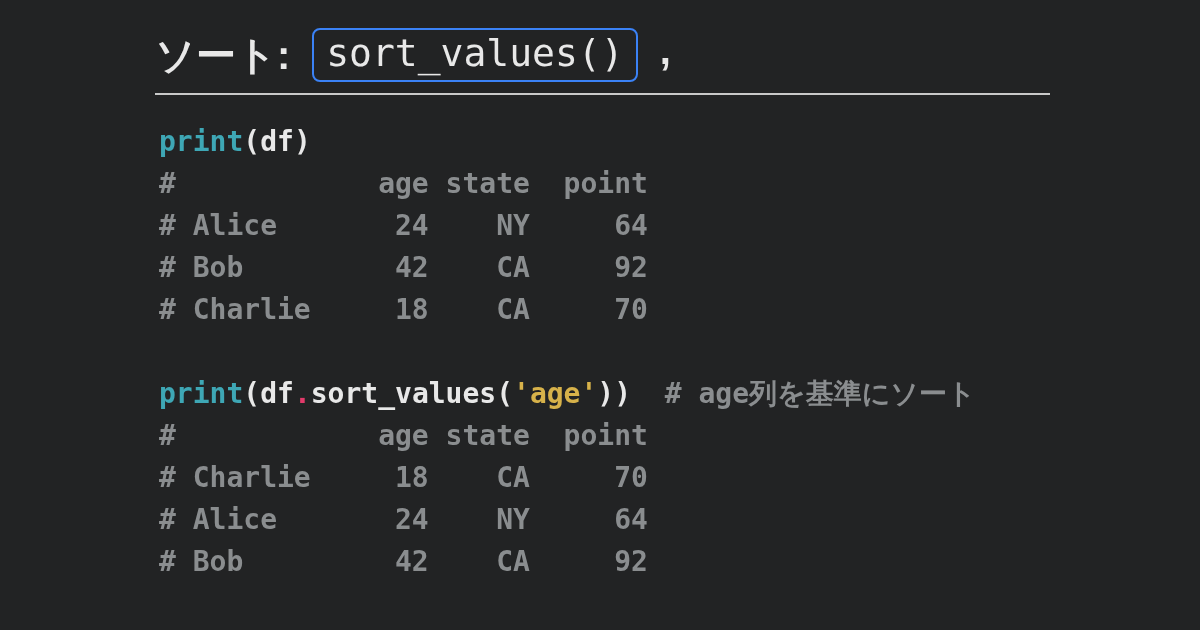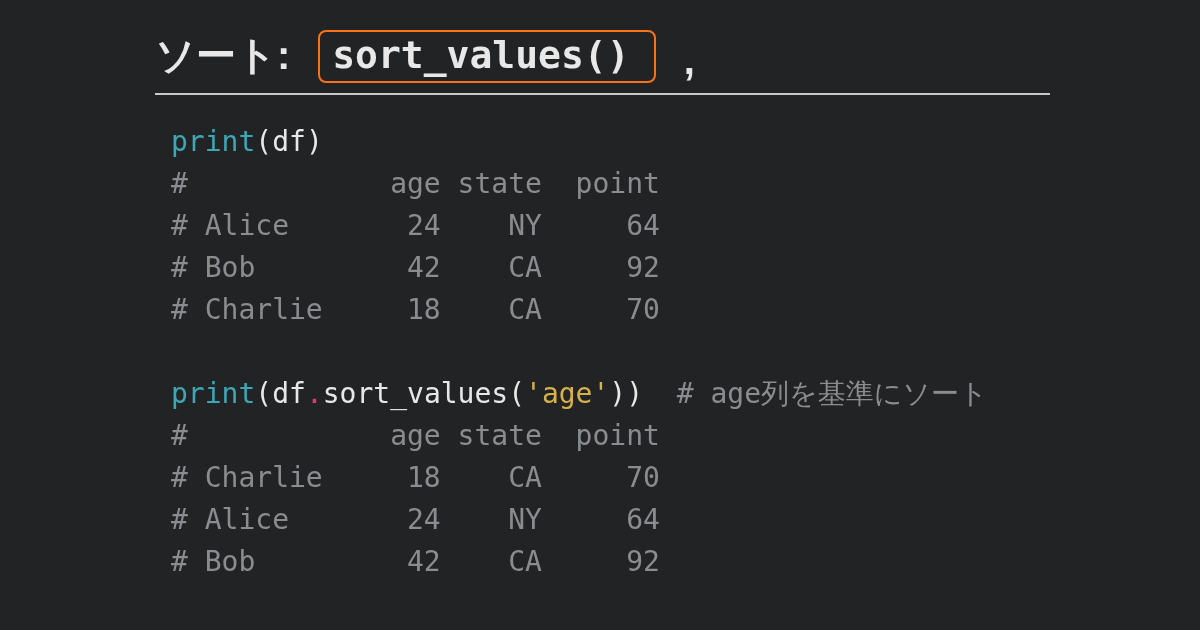--- a/index.html
+++ b/index.html
@@ -10,53 +10,53 @@
     background: #222324;
     color: #e8e8e8;
     font-family: "Hiragino Sans", "Helvetica Neue", Arial, sans-serif;
     overflow: hidden;
   }
   .wrap {
     padding: 28px 150px 0 155px;
   }
   .title-row {
     display: flex;
-    align-items: flex-end;
-    gap: 28px;
+    align-items: flex-start;
+    gap: 22px;
     font-size: 40px;
     font-weight: 700;
     border-bottom: 2px solid #c9c9c9;
     padding-bottom: 10px;
   }
   .title-row .label {
     white-space: nowrap;
   }
   .code-chip {
     font-family: ui-monospace, "SFMono-Regular", Menlo, Consolas, monospace;
-    font-weight: 700;
-    border: 2px solid #f97316;
+    font-weight: 400;
+    border: 2px solid #3b82f6;
     border-radius: 8px;
-    padding: 0px 24px 2px 12px;
+    padding: 0px 12px 2px 12px;
     font-size: 38px;
     line-height: 1.25;
   }
   .codeblock {
     margin-top: 26px;
     font-family: ui-monospace, "SFMono-Regular", Menlo, Consolas, monospace;
     font-size: 28px;
     line-height: 1.5;
     white-space: pre;
   }
   .c-fn   { color: #3ea7b5; }
   .c-var  { color: #e8e8e8; }
   .c-punc { color: #e8e8e8; }
   .c-dot  { color: #e23a6a; }
   .c-str  { color: #d7b24a; }
   .c-cmt  { color: #8a8d8f; }
-  pre { margin: 16px; }
+  pre { margin: 4px; font-weight: bold; }
 </style>
 </head>
 <body>
 
 <div class="wrap">
 
   <div class="title-row">
     <span class="label">ソート:</span>
     <span class="code-chip">sort_values()</span>
     <span>,</span>

